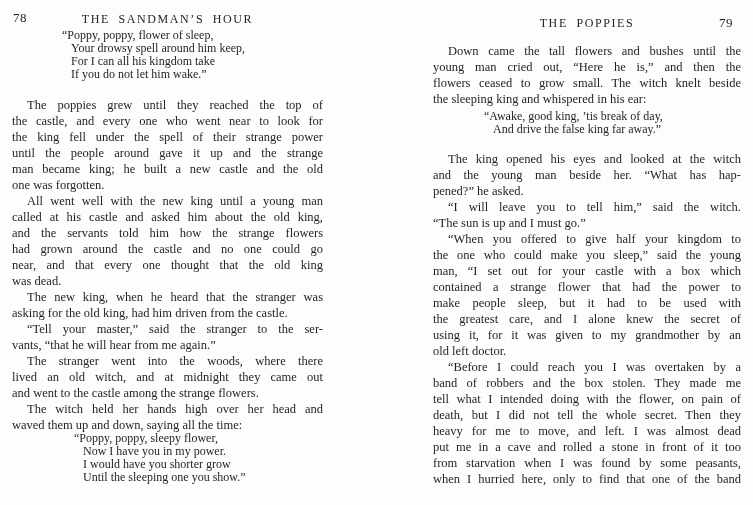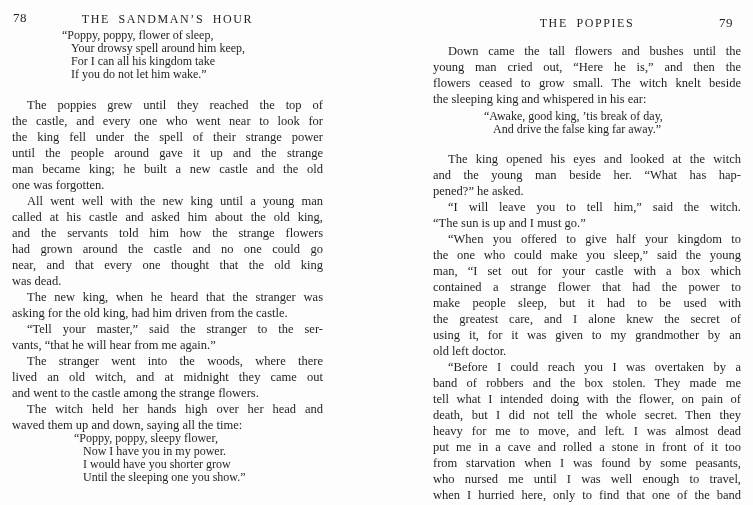--- a/index.html
+++ b/index.html
@@ -149,17 +149,16 @@
         <div class="ln">old left doctor.</div>
       </div>
       <div class="para justify-all">
         <div class="ln">“Before I could reach you I was overtaken by a</div>
         <div class="ln">band of robbers and the box stolen. They made me</div>
         <div class="ln">tell what I intended doing with the flower, on pain of</div>
         <div class="ln">death, but I did not tell the whole secret. Then they</div>
         <div class="ln">heavy for me to move, and left. I was almost dead</div>
         <div class="ln">put me in a cave and rolled a stone in front of it too</div>
         <div class="ln">from starvation when I was found by some peasants,</div>
-        <div class="ln">who nursed me until I was well enough to travel,</div>
         <div class="ln">when I hurried here, only to find that one of the band</div>
       </div>
     </div>
 </div>
 
 </body></html>

